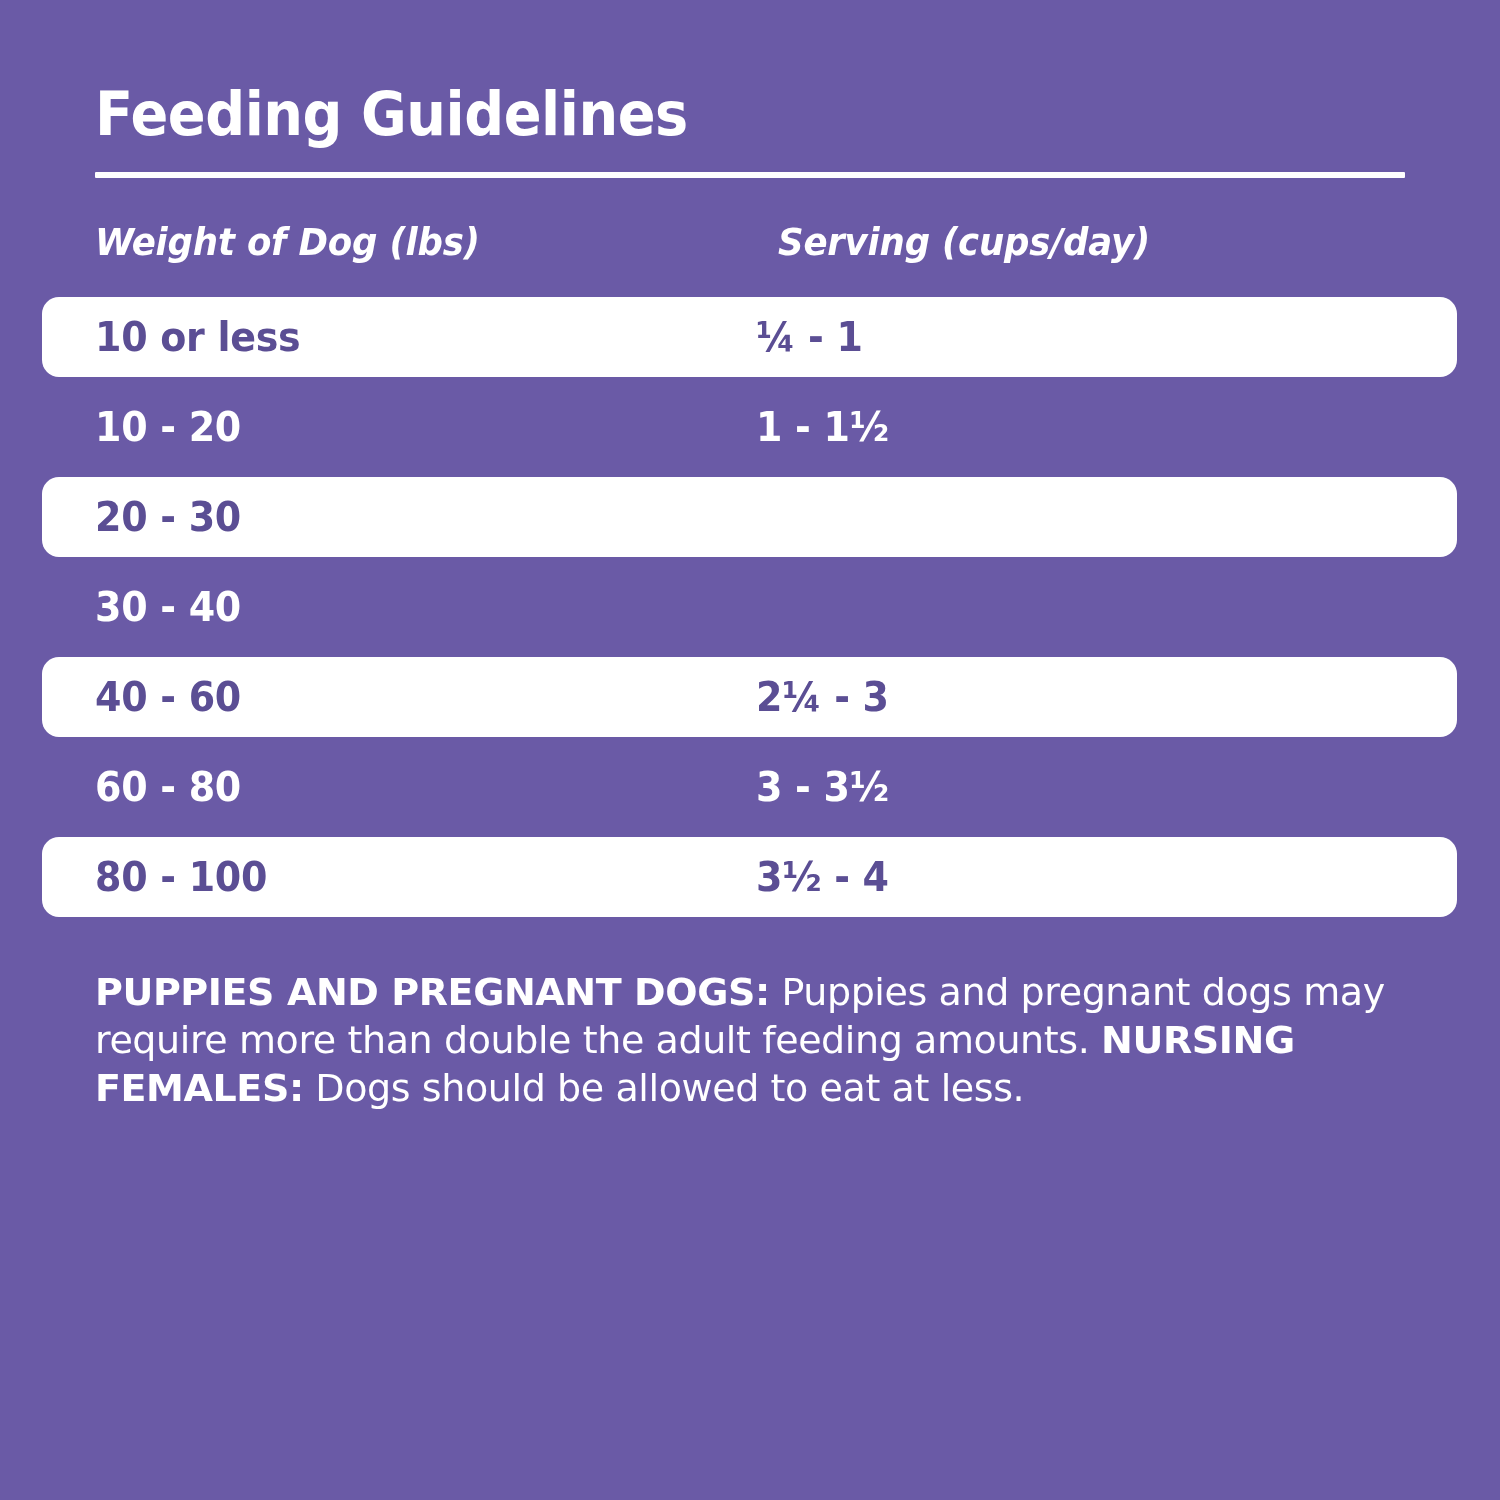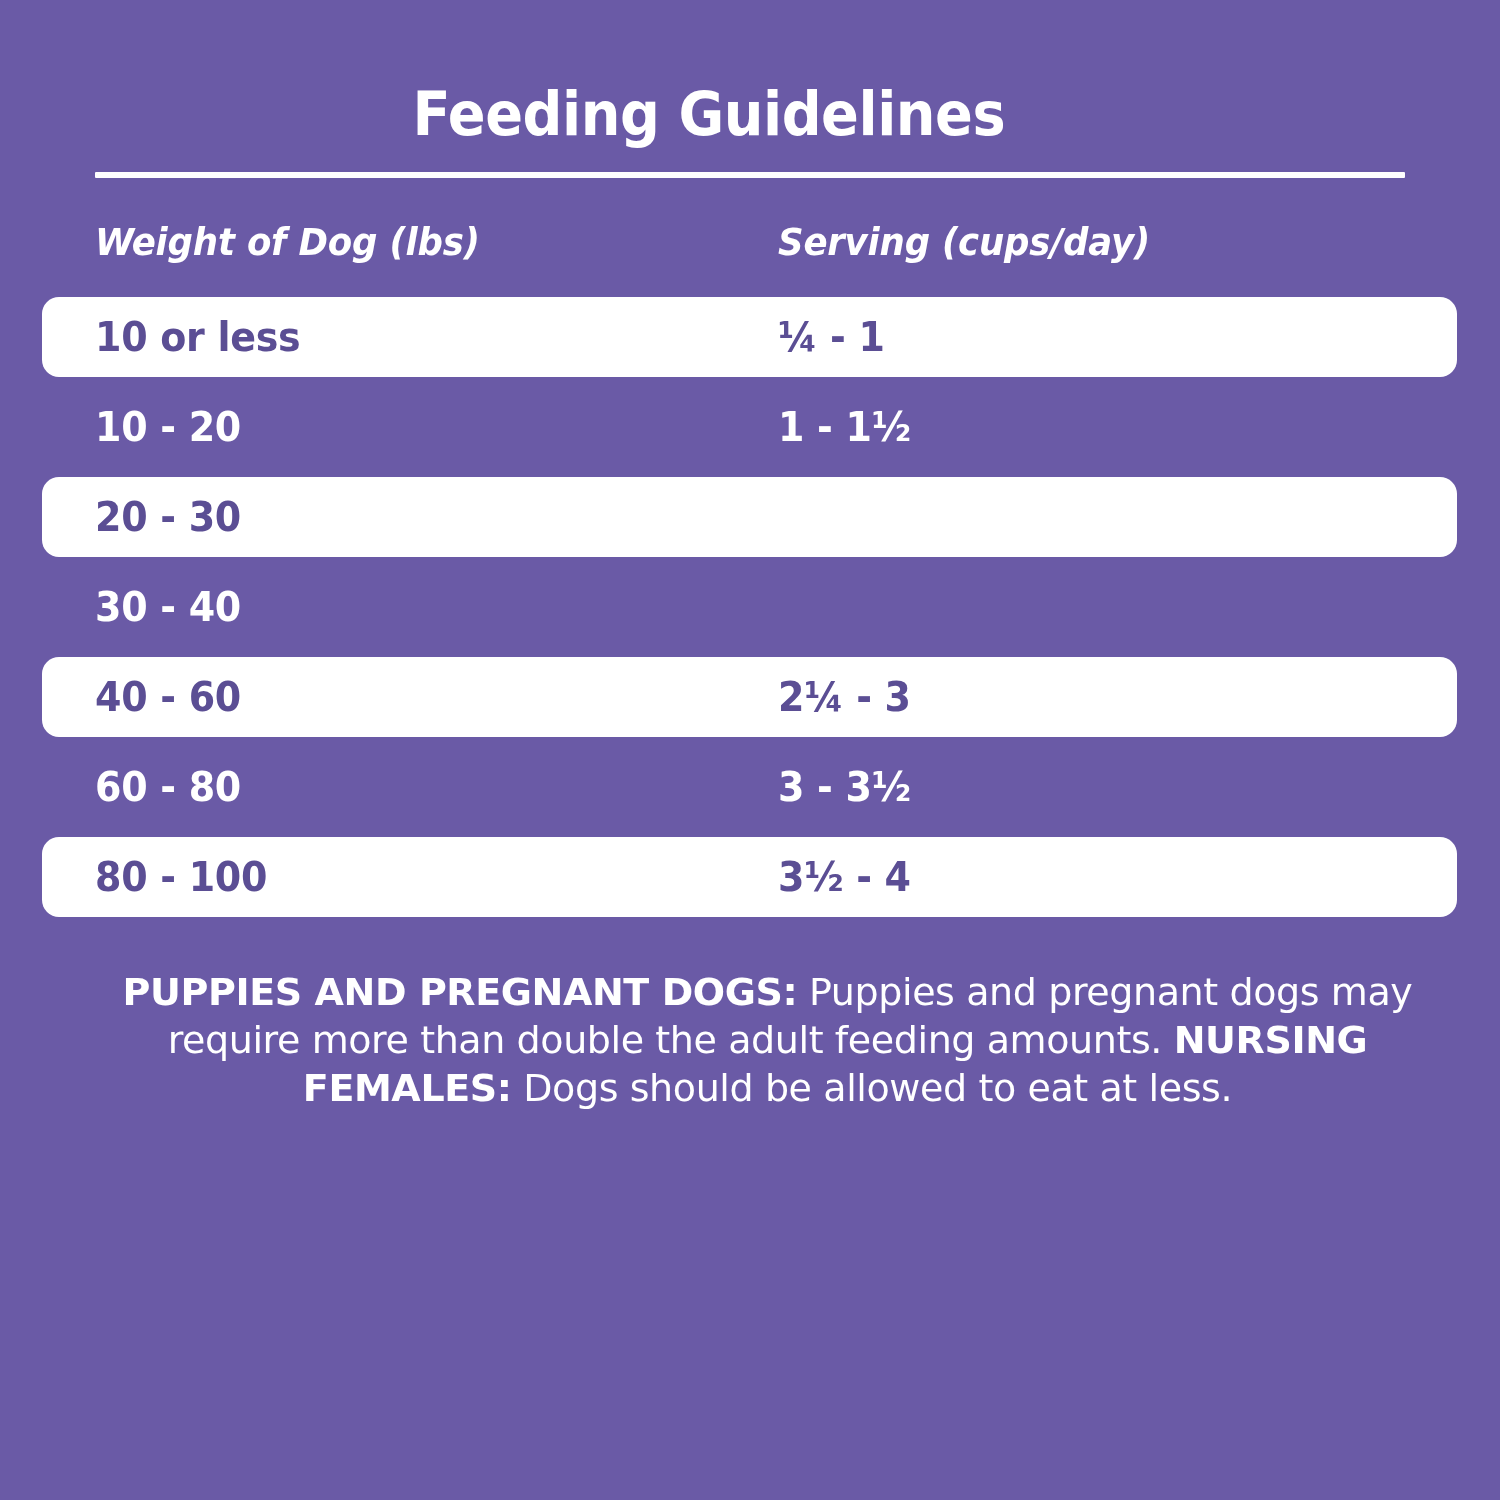--- a/index.html
+++ b/index.html
@@ -12,21 +12,20 @@
     background: #6a5aa6;
     font-family: "Liberation Sans", sans-serif;
     overflow: hidden;
   }
   .page {
     position: relative;
     width: 1300px;
     height: 1500px;
     background: #6a5aa6;
     box-sizing: border-box;
-    text-align: center;
   }
 
   
   .title {
     position: absolute;
     left: 95px;
     top: 78px;
     width: 1320px;
     color: #ffffff;
     font-family: "DejaVu Sans", sans-serif;
@@ -109,21 +108,21 @@
     display: flex;
     align-items: center;
     font-family: "DejaVu Sans", sans-serif;
     font-weight: bold;
     font-size: 40px;
     letter-spacing: -0.3px;
     white-space: nowrap;
     transform-origin: left center;
   }
   .cell.weight { left: 95px; width: 620px; }
-  .cell.serving { left: 778px; width: 620px; }
+  .cell.serving { left: 756px; width: 620px; }
   .row.light .cell { color: #5b4e94; }
   .row.dark .cell { color: #ffffff; }
   .cell .txt {
     display: inline-block;
     transform: scaleX(0.95);
     transform-origin: left center;
   }
 
   
   .note {

